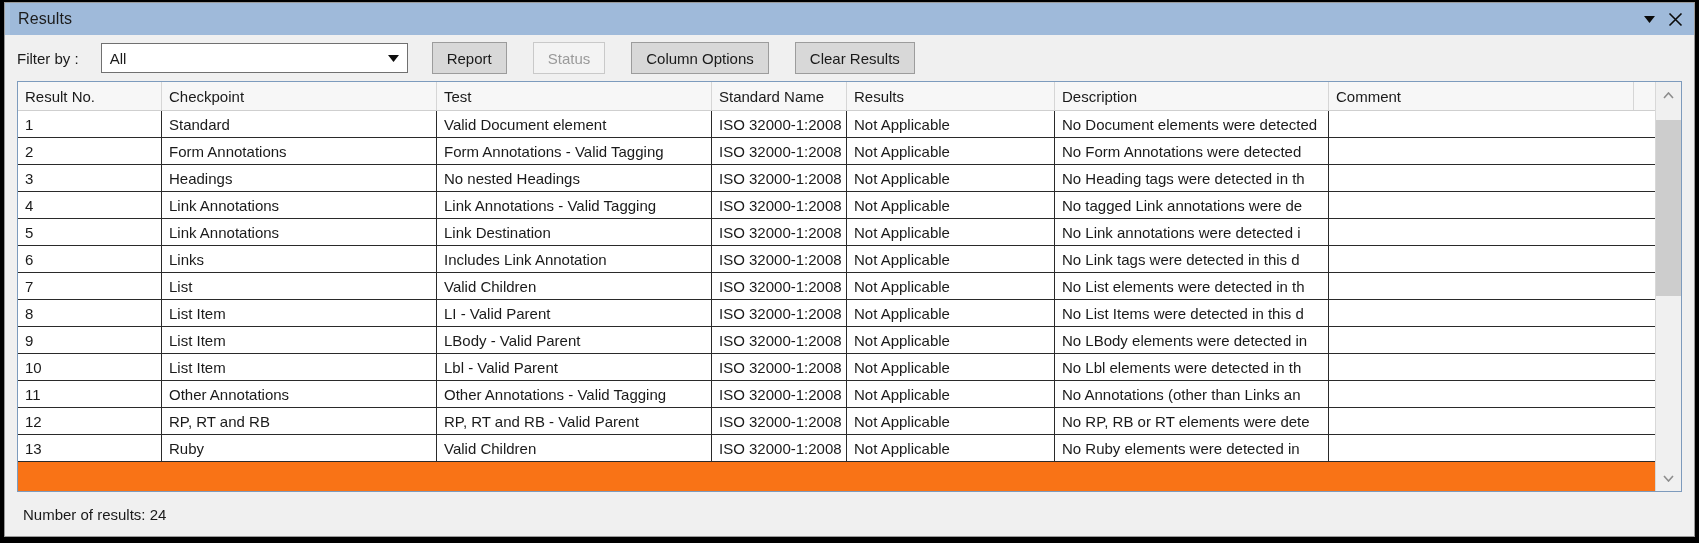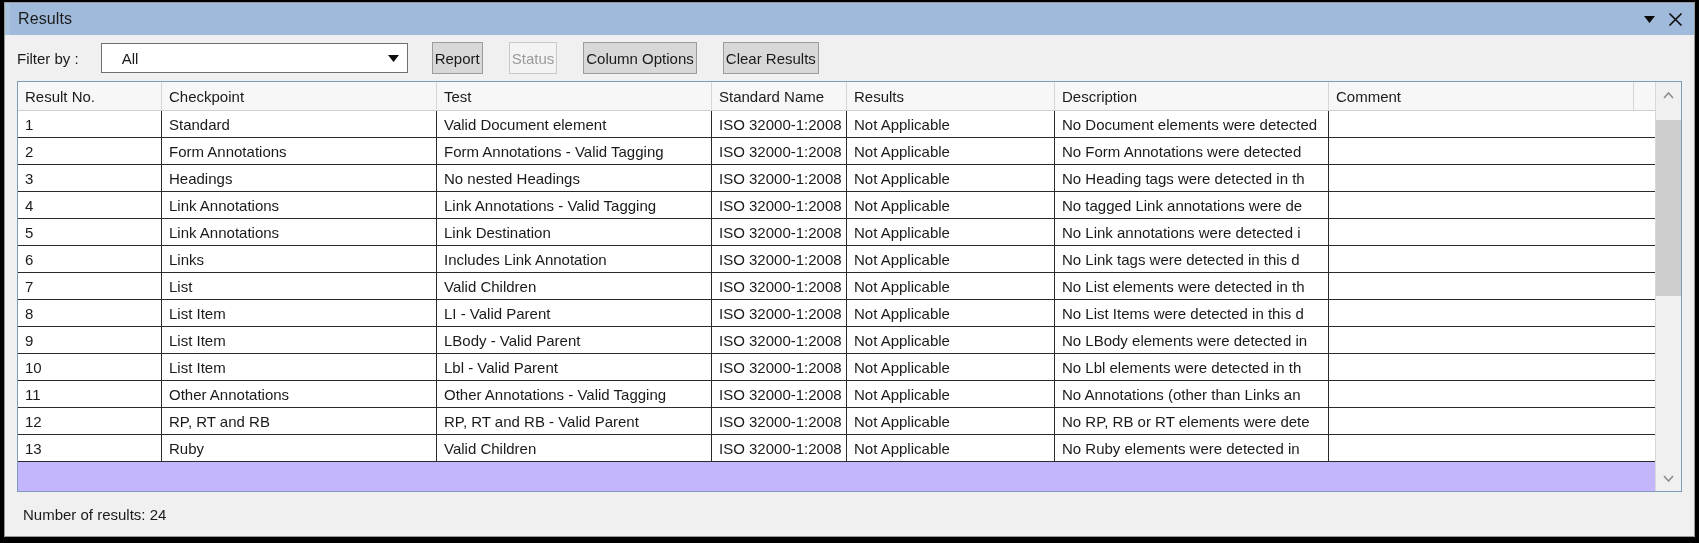--- a/index.html
+++ b/index.html
@@ -84,21 +84,21 @@
     border: 1px solid #707070;
     box-sizing: border-box;
     display: flex;
     align-items: center;
     position: relative;
     margin-right: 12px;
   }
   .combo-value {
     font-size: 15px;
     color: #1a1a1a;
-    padding-left: 20px;
+    padding-left: 8px;
     flex: 1;
   }
   .combo-arrow {
     width: 26px;
     height: 28px;
     display: flex;
     align-items: center;
     justify-content: center;
     font-size: 10px;
     color: #0d0d0d;
@@ -107,35 +107,35 @@
     height: 32px;
     background: #d8d8d8;
     border: 1px solid #9c9c9c;
     box-sizing: border-box;
     font-size: 15px;
     color: #1a1a1a;
     display: flex;
     align-items: center;
     justify-content: center;
     margin-right: 14px;
-    padding: 0 2px;
+    padding: 0 14px;
     white-space: nowrap;
   }
   .btn.disabled {
     background: #f3f3f3;
     border: 1px solid #c9c9c9;
     color: #9a9a9a;
   }
 
   
   .grid-wrap {
     flex: 1;
     margin: 0 12px;
     border: 1px solid #7d9bbd;
-    background: #c4b5fd;
+    background: #f97316;
     display: flex;
     overflow: hidden;
     box-sizing: border-box;
   }
   .grid {
     flex: 1;
     display: flex;
     flex-direction: column;
     overflow: hidden;
   }

